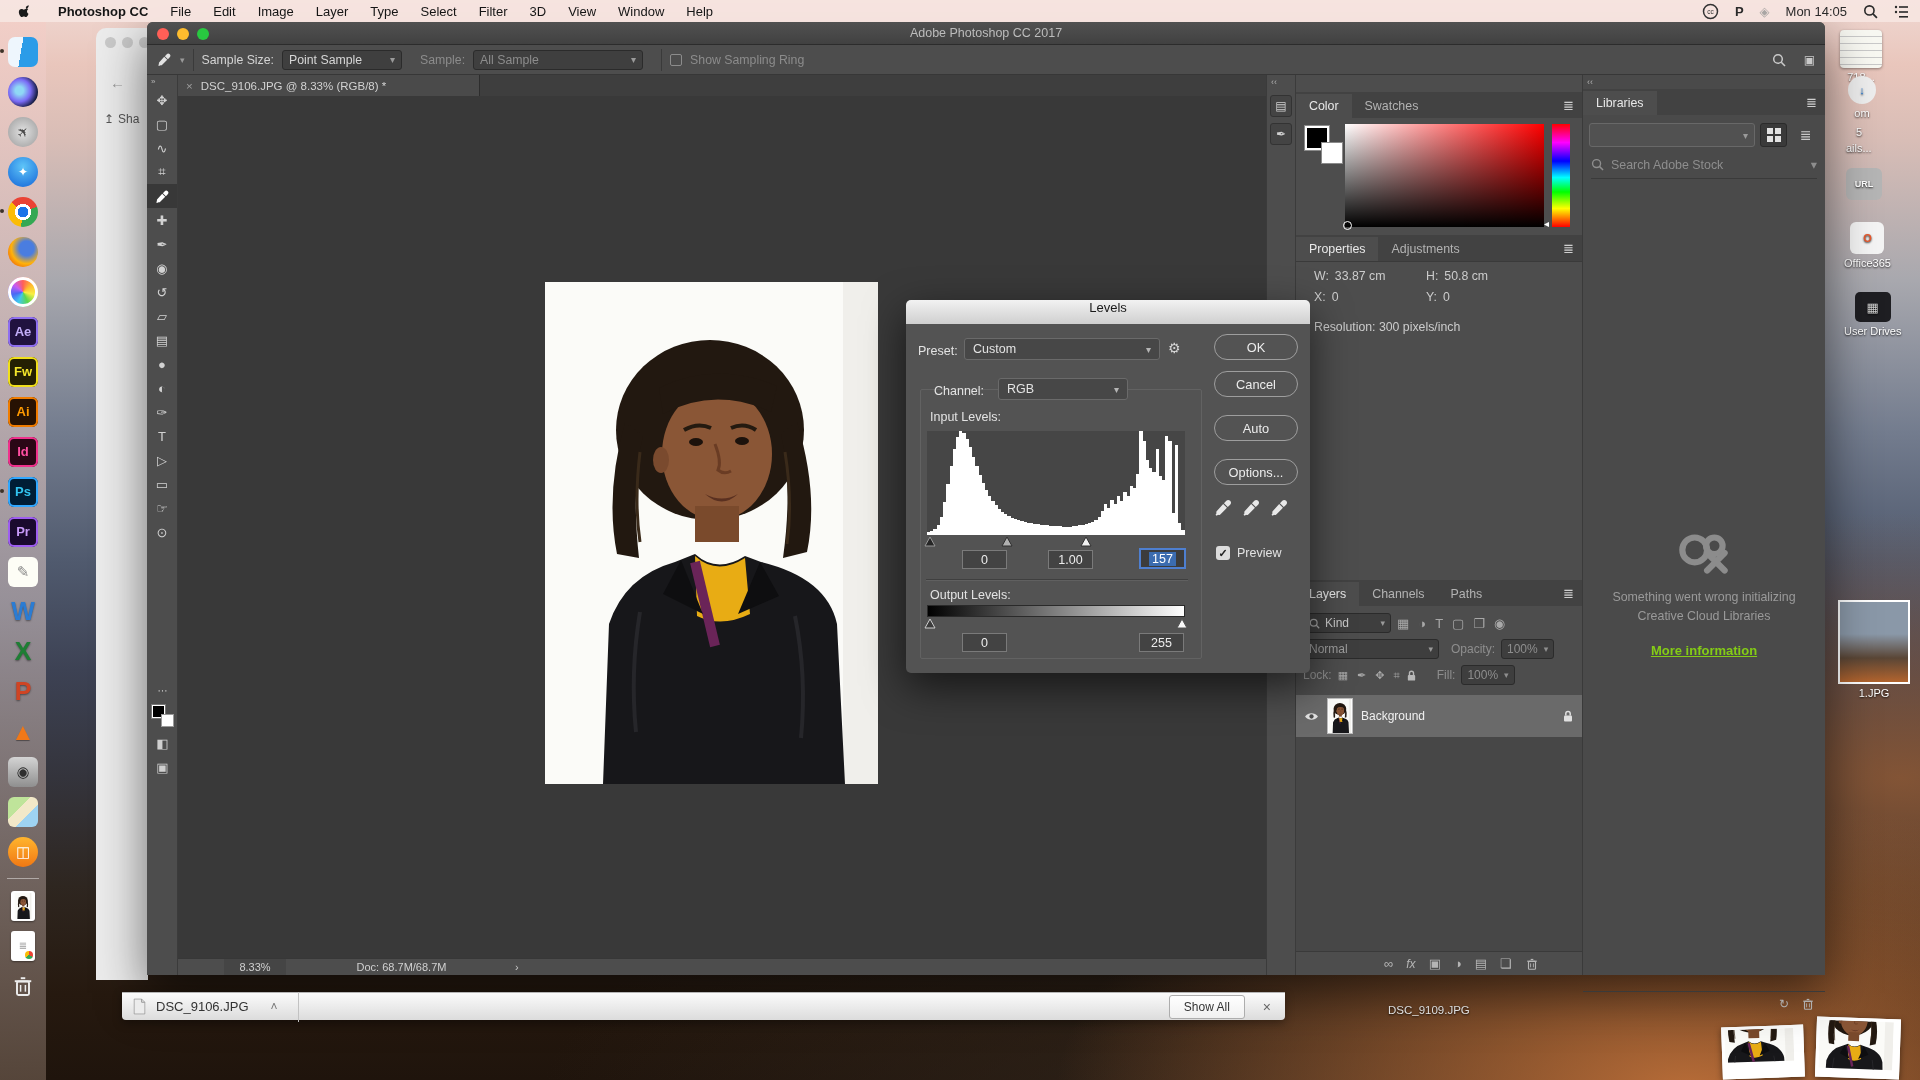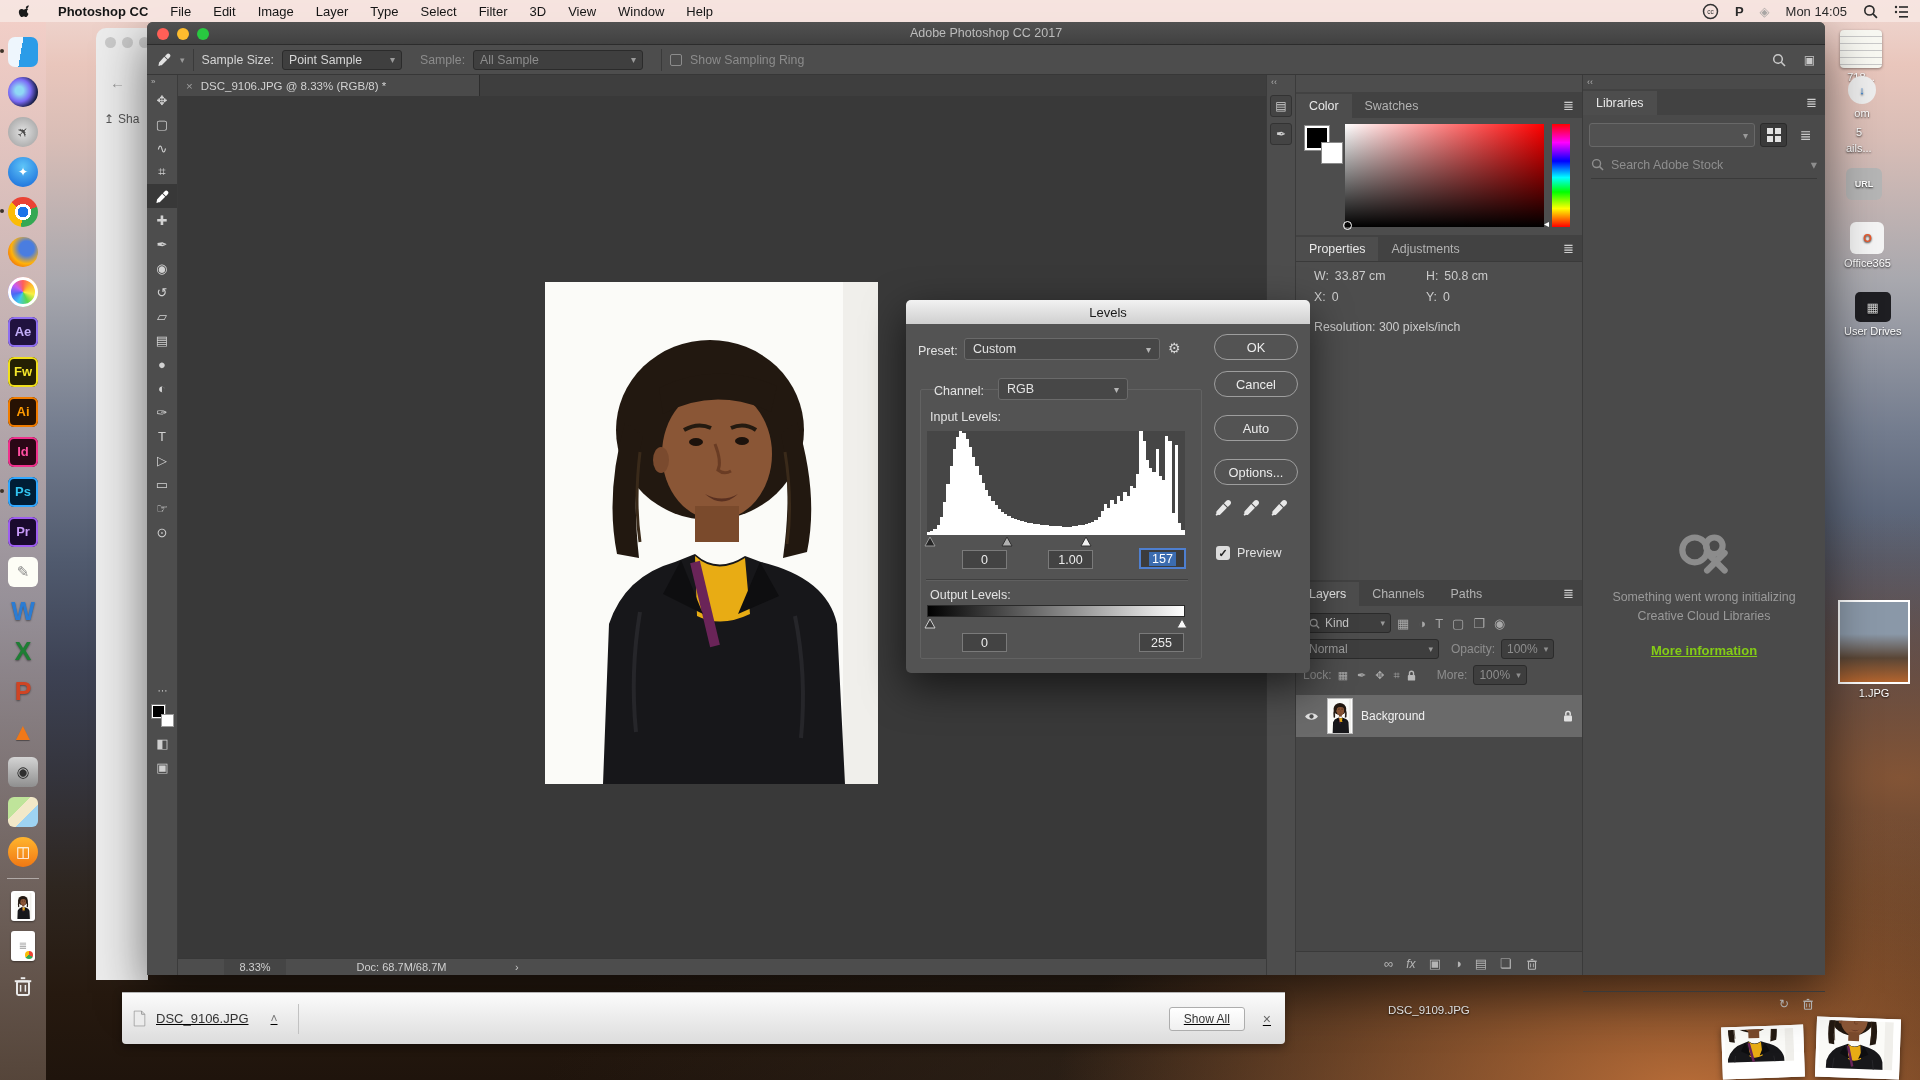--- a/index.html
+++ b/index.html
@@ -44,21 +44,21 @@
 .ic-doc-photo,.ic-doc-web{background:#fff;border-radius:3px;width:24px;height:30px;box-shadow:0 1px 2px rgba(0,0,0,.4);}
 .ic-doc-web{color:#9a9a9a;font-size:10px;position:relative;}
 .webdot{position:absolute;right:2px;bottom:2px;width:8px;height:8px;border-radius:50%;background:conic-gradient(#ea4335 0 33%,#34a853 0 66%,#fbbc05 0);}
 .ic-trash{color:#ececec;}
 .dock-divider{width:32px;height:1px;background:rgba(255,255,255,.45);margin:2px 0;}
 
 #browser-strip{position:absolute;left:96px;top:28px;width:52px;height:952px;background:#ececec;border-radius:10px 0 0 0;z-index:5;}
 .bdot{position:absolute;top:9px;width:11px;height:11px;border-radius:50%;background:#c9c9c9;}
 .bback{position:absolute;left:14px;top:46px;color:#9a9a9a;font-size:15px;}
 .bshare{position:absolute;left:8px;top:84px;color:#555;font-size:12px;display:flex;gap:4px;align-items:center;}
-#download-shelf{position:absolute;left:122px;top:992px;width:1163px;height:52px;z-index:40;background:linear-gradient(#fbfbfb,#dcdcdc);border-top:1px solid #b5b5b5;border-radius:0 0 4px 4px;display:flex;align-items:center;padding:0 10px;box-shadow:0 3px 10px rgba(0,0,0,.35);text-decoration:underline;}
+#download-shelf{position:absolute;left:122px;top:992px;width:1163px;height:28px;z-index:40;background:linear-gradient(#fbfbfb,#dcdcdc);border-top:1px solid #b5b5b5;border-radius:0 0 4px 4px;display:flex;align-items:center;padding:0 10px;box-shadow:0 3px 10px rgba(0,0,0,.35);}
 #dl-name{font-size:13px;color:#333;margin-left:9px;}
 #dl-chev{margin-left:22px;color:#777;font-size:12px;}
 #dl-sep{width:1px;height:30px;background:#c2c2c2;margin-left:20px;}
 #dl-showall{margin-left:auto;border:1px solid #adadad;background:linear-gradient(#fff,#f0f0f0);border-radius:3px;padding:4px 14px;font-size:12px;color:#333;}
 #dl-close{margin:0 4px 0 18px;color:#666;font-size:14px;}
 
 #ps{position:absolute;left:147px;top:22px;width:1678px;height:953px;background:#4d4d4d;border-radius:6px 6px 0 0;box-shadow:0 18px 50px rgba(0,0,0,.55);z-index:20;font-size:12px;color:#d6d6d6;}
 #ps-title{position:absolute;left:0;top:0;right:0;height:23px;background:linear-gradient(#515151,#414141);border-bottom:1px solid #2c2c2c;border-radius:6px 6px 0 0;display:flex;align-items:center;justify-content:center;color:#bcbcbc;font-size:12.5px;}
 .tl{position:absolute;top:6px;width:12px;height:12px;border-radius:50%;}
 #ps-options{position:absolute;left:0;top:23px;right:0;height:30px;background:#4d4d4d;border-bottom:1px solid #373737;display:flex;align-items:center;padding:0 10px;gap:8px;}
@@ -141,21 +141,21 @@
 #lib-grid i{width:6px;height:6px;background:#e3e3e3;}
 #lib-list{width:27px;height:24px;display:flex;align-items:center;justify-content:center;color:#c9c9c9;font-size:14px;}
 #lib-search{display:flex;align-items:center;gap:7px;margin:10px 8px 0;padding-bottom:6px;border-bottom:1px solid #3a3a3a;color:#8e8e8e;font-size:12.4px;}
 #lib-search .cd{margin-left:auto;}
 #lib-err{position:absolute;left:0;top:415px;width:100%;text-align:center;color:#9a9a9a;font-size:12.4px;line-height:1.5;}
 #lib-err svg{margin:0 auto 12px;}
 #lib-more{display:inline-block;margin-top:16px;color:#84cc16;font-weight:bold;font-size:13px;text-decoration:underline;}
 #lib-foot{position:absolute;left:0;bottom:0;right:0;height:24px;border-top:1px solid #3a3a3a;display:flex;align-items:center;justify-content:flex-end;gap:12px;padding-right:10px;color:#b0b0b0;}
 
 #levels{position:absolute;left:906px;top:300px;width:404px;height:373px;background:#535353;border-radius:5px;box-shadow:0 14px 40px rgba(0,0,0,.6);z-index:50;color:#e3e3e3;font-size:12.5px;}
-#lv-title{height:24px;background:linear-gradient(#f2f2f2,#cfcfcf);border-radius:5px 5px 0 0;display:flex;align-items:center;justify-content:center;color:#1a1a1a;font-size:13px;}
+#lv-title{height:24px;background:linear-gradient(#f2f2f2,#cfcfcf);border-radius:5px 5px 0 0;display:flex;align-items:flex-start;justify-content:center;color:#1a1a1a;font-size:13px;}
 .lv-label{position:absolute;}
 .lv-select{position:absolute;height:22px;background:#474747;border:1px solid #6a6a6a;border-radius:3px;display:flex;align-items:center;padding:0 8px;}
 .lv-select .cd{margin-left:auto;color:#b5b5b5;font-size:10px;}
 .lv-btn{position:absolute;width:84px;height:26px;border:1px solid #9e9e9e;border-radius:13px;background:transparent;color:#ececec;font-size:12.8px;display:flex;align-items:center;justify-content:center;}
 #lv-group{position:absolute;left:14px;top:89px;width:282px;height:270px;border:1px solid #626262;border-radius:2px;}
 #histogram{position:absolute;left:21px;top:131px;width:258px;height:104px;background:#464646;display:flex;align-items:flex-end;border-bottom:2px solid #fff;}
 #histogram i{flex:1;background:#fff;}
 #in-track{position:absolute;left:21px;top:236px;width:258px;height:12px;}
 #out-grad{position:absolute;left:21px;top:305px;width:258px;height:12px;background:linear-gradient(90deg,#000,#fff);border:1px solid #2a2a2a;}
 #out-track{position:absolute;left:21px;top:318px;width:258px;height:12px;}
@@ -668,21 +668,21 @@
               <span class="grey">Lock:</span>
               <span id="lock-icons" class="row" style="gap:9px">
                   <span class="lay-ic" style="font-size: 11px;">▦</span>
                   <span class="lay-ic" style="font-size: 11px;">✒</span>
                   <span class="lay-ic" style="font-size: 11px;">✥</span>
                   <span class="lay-ic" style="font-size: 11px;">⌗</span>
                 </span>
               <svg width="11" height="13" style="color:#b8b8b8">
                   <use href="#lock"></use>
                 </svg>
-              <span class="grey" style="margin-left:14px">More:</span>
+              <span class="grey" style="margin-left:14px">Fill:</span>
               <div class="valbox">
                 <span>100%</span>
                 <span style="font-size:9px">▾</span>
               </div>
             </div>
             <div id="layer-row">
               <svg width="15" height="11" style="color:#e2e2e2">
                   <use href="#eye"></use>
                 </svg>
               <svg id="layer-thumb" viewBox="0 0 333 502">

